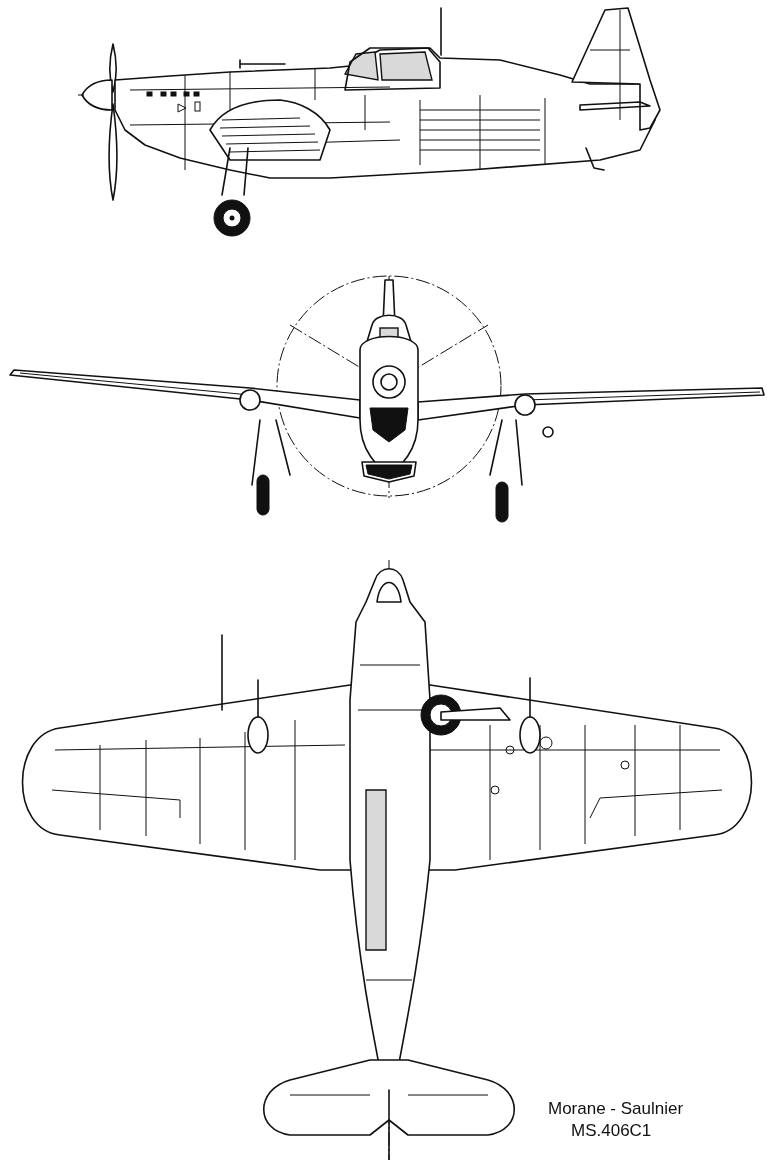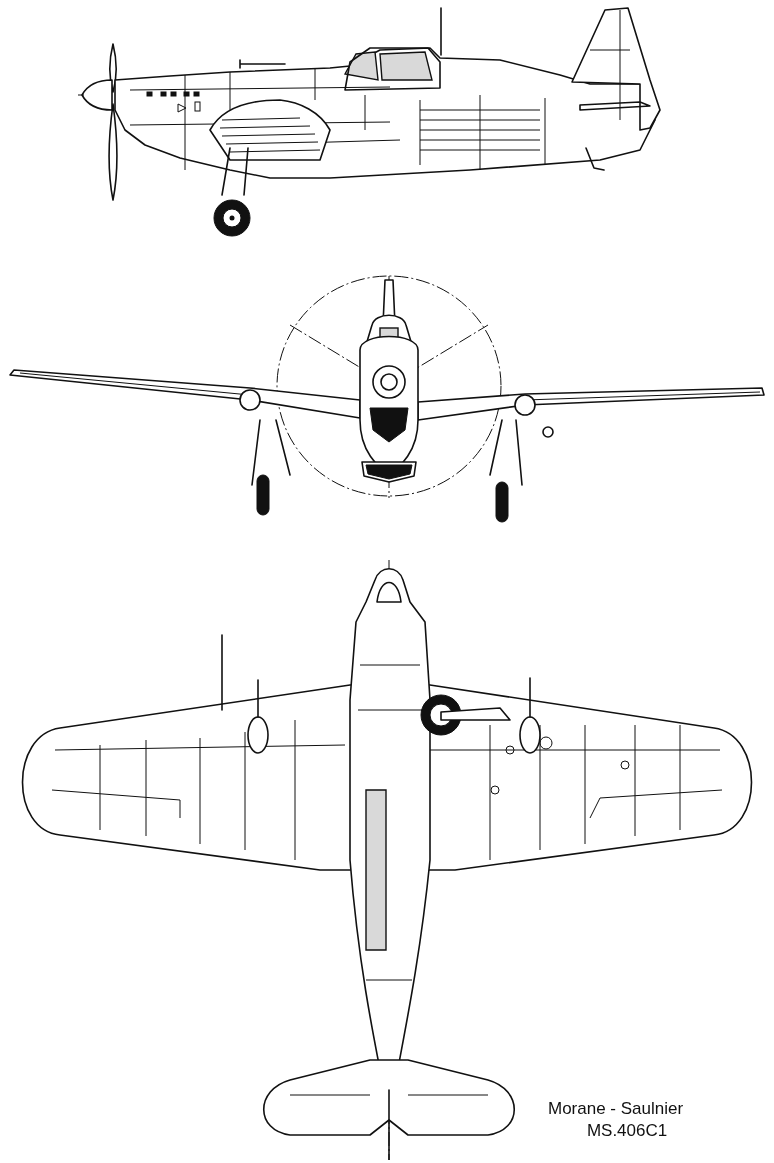--- a/index.html
+++ b/index.html
@@ -8,21 +8,21 @@
   svg.view { position: absolute; left: 0; }
   .ln { fill: none; stroke: #111; stroke-width: 1.6; stroke-linejoin: round; stroke-linecap: round; }
   .thin { fill: none; stroke: #111; stroke-width: 1; }
   .fillw { fill: #fff; stroke: #111; stroke-width: 1.6; stroke-linejoin: round; }
   .glass { fill: #d9d9d9; stroke: #111; stroke-width: 1.4; }
   .dark { fill: #111; stroke: #111; stroke-width: 1; }
   .dash { fill: none; stroke: #111; stroke-width: 1; stroke-dasharray: 14 3 2 3; }
   .caption { position: absolute; left: 548px; top: 1098px; color: #111;
              font-size: 17px; line-height: 22px; }
   .caption .l1 { display: block; }
-  .caption .l2 { display: block; padding-left: 23px; text-align: center; }
+  .caption .l2 { display: block; padding-left: 23px; }
 </style>
 </head>
 <body>
 
 <svg class="view" style="top:0" width="774" height="250" viewBox="0 0 774 250">
 
   <g>
     <path class="fillw" d="M113 44 C109 60,109 78,113 92 C117 78,117 60,113 44 Z"></path>
     <path class="fillw" d="M113 104 C108 140,108 175,113 200 C118 175,118 140,113 104 Z"></path>
   </g>

